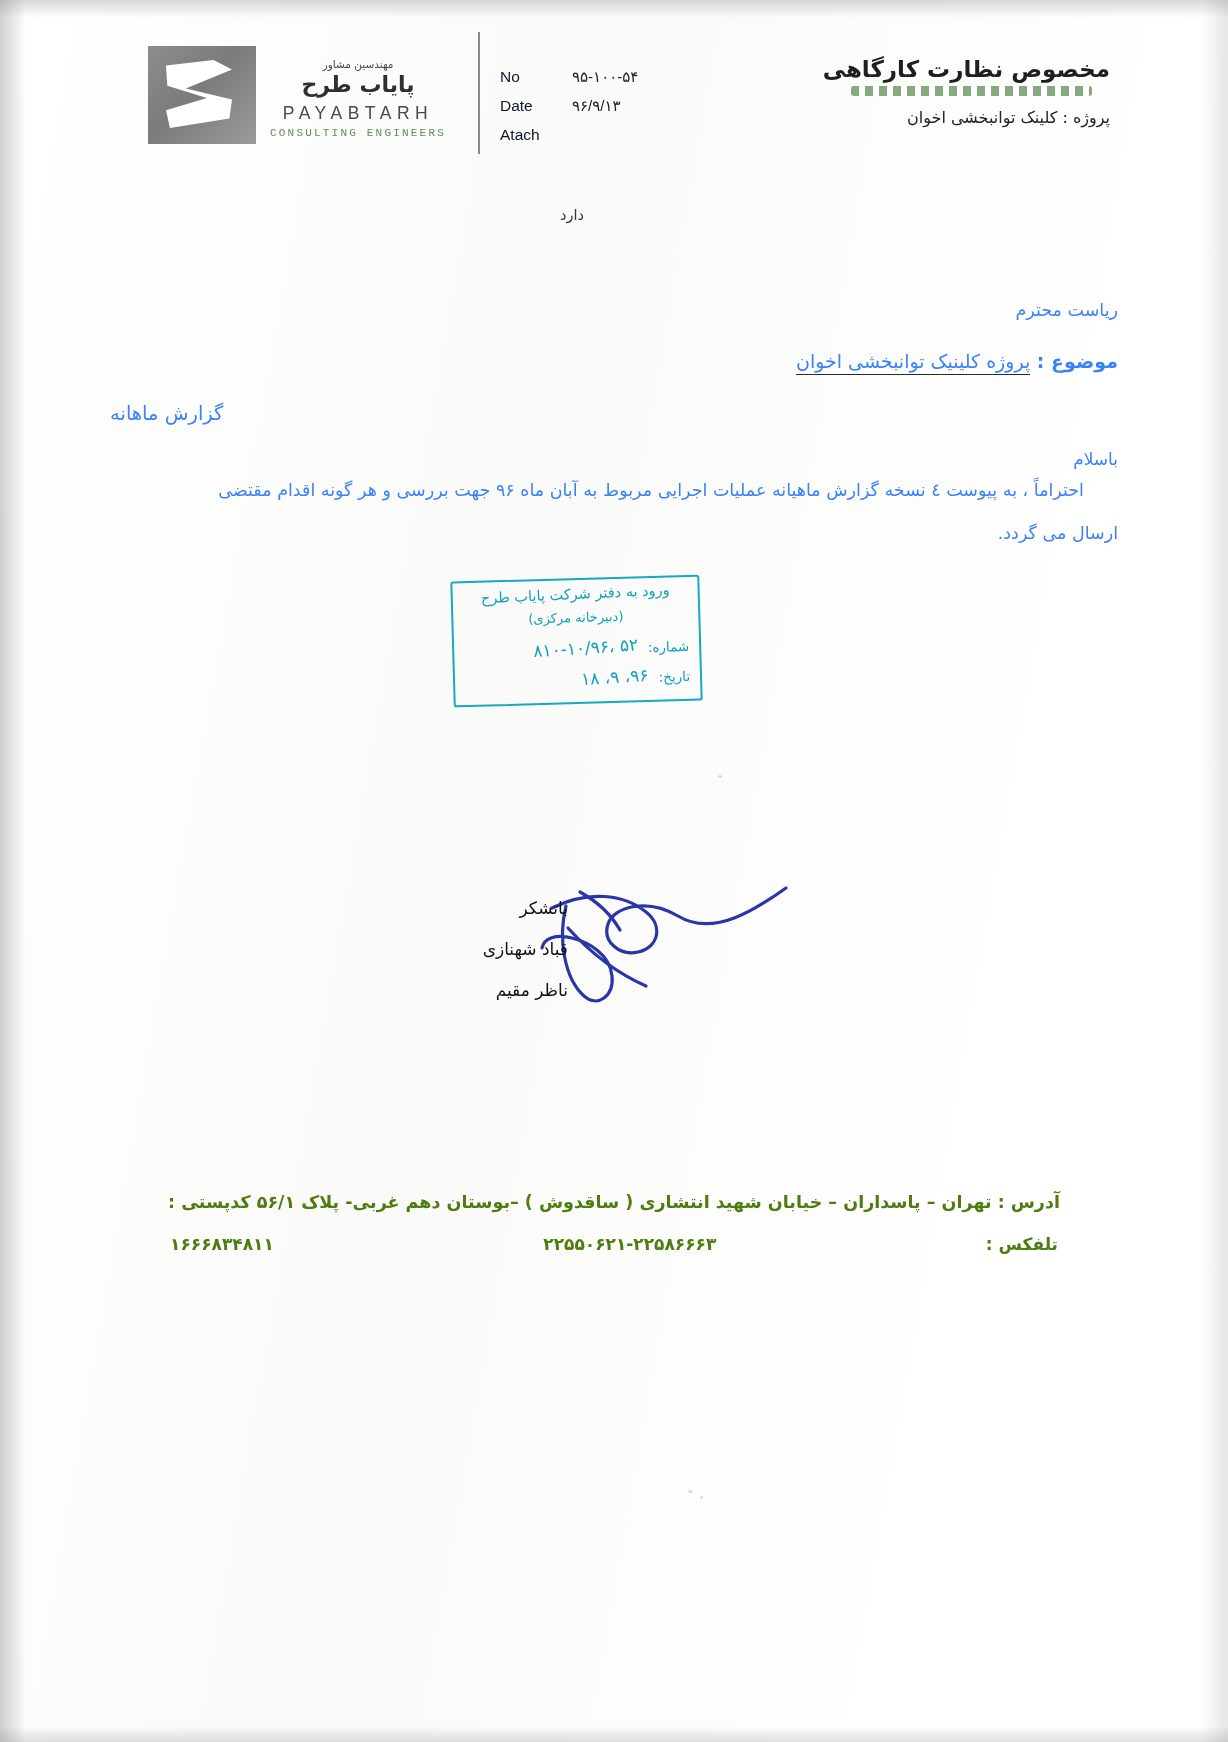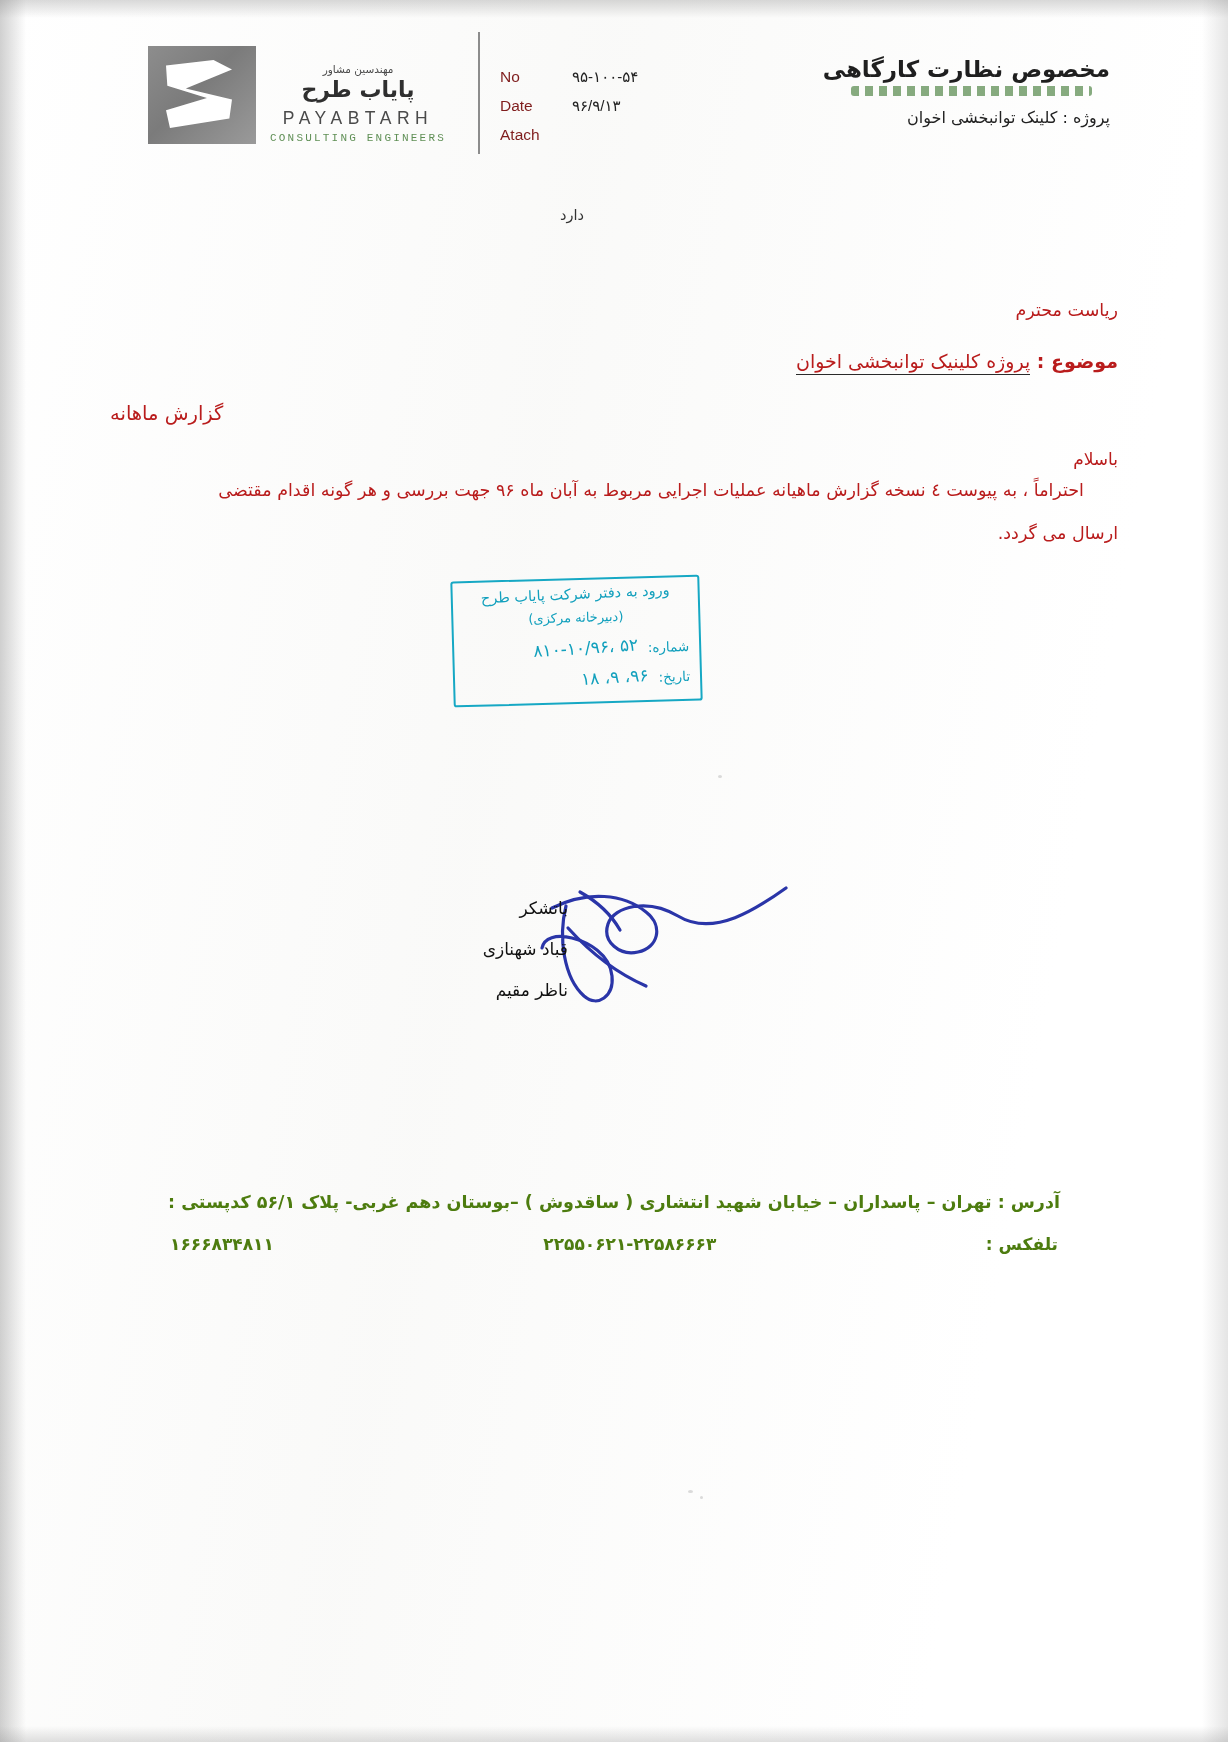--- a/index.html
+++ b/index.html
@@ -53,21 +53,21 @@
     top: 46px;
     left: 0;
     right: 0;
     height: 140px;
   }
   .logo-block {
     position: absolute;
     left: 148px;
     top: 0;
     display: flex;
-    align-items: flex-end;
+    align-items: center;
     direction: ltr;
   }
   .logo-mark {
     width: 108px;
     height: 98px;
     background: linear-gradient(135deg, #8d8d8d 0%, #7b7b7b 45%, #9a9a9a 100%);
     position: relative;
     overflow: hidden;
   }
   .logo-mark::before {
@@ -131,21 +131,21 @@
     color: #2b2b2b;
   }
   .meta-row {
     display: flex;
     align-items: baseline;
     margin-bottom: 11px;
   }
   .meta-label {
     width: 72px;
     font-size: 15.5px;
-    color: #7f1d1d;
+    color: #0f172a;
   }
   .meta-value {
     font-size: 15px;
     color: #222;
     letter-spacing: 0.5px;
   }
   .atach-note {
     position: absolute;
     left: 560px;
     top: 118px;
@@ -182,21 +182,21 @@
     margin-top: 12px;
   }
 
   
   .body-area {
     position: absolute;
     top: 300px;
     right: 110px;
     left: 110px;
     direction: rtl;
-    color: #b91c1c;
+    color: #3b82f6;
   }
   .line-to {
     font-size: 17.5px;
     text-align: right;
     margin-bottom: 30px;
   }
   .line-subject {
     font-size: 19px;
     text-align: right;
     margin-bottom: 30px;

